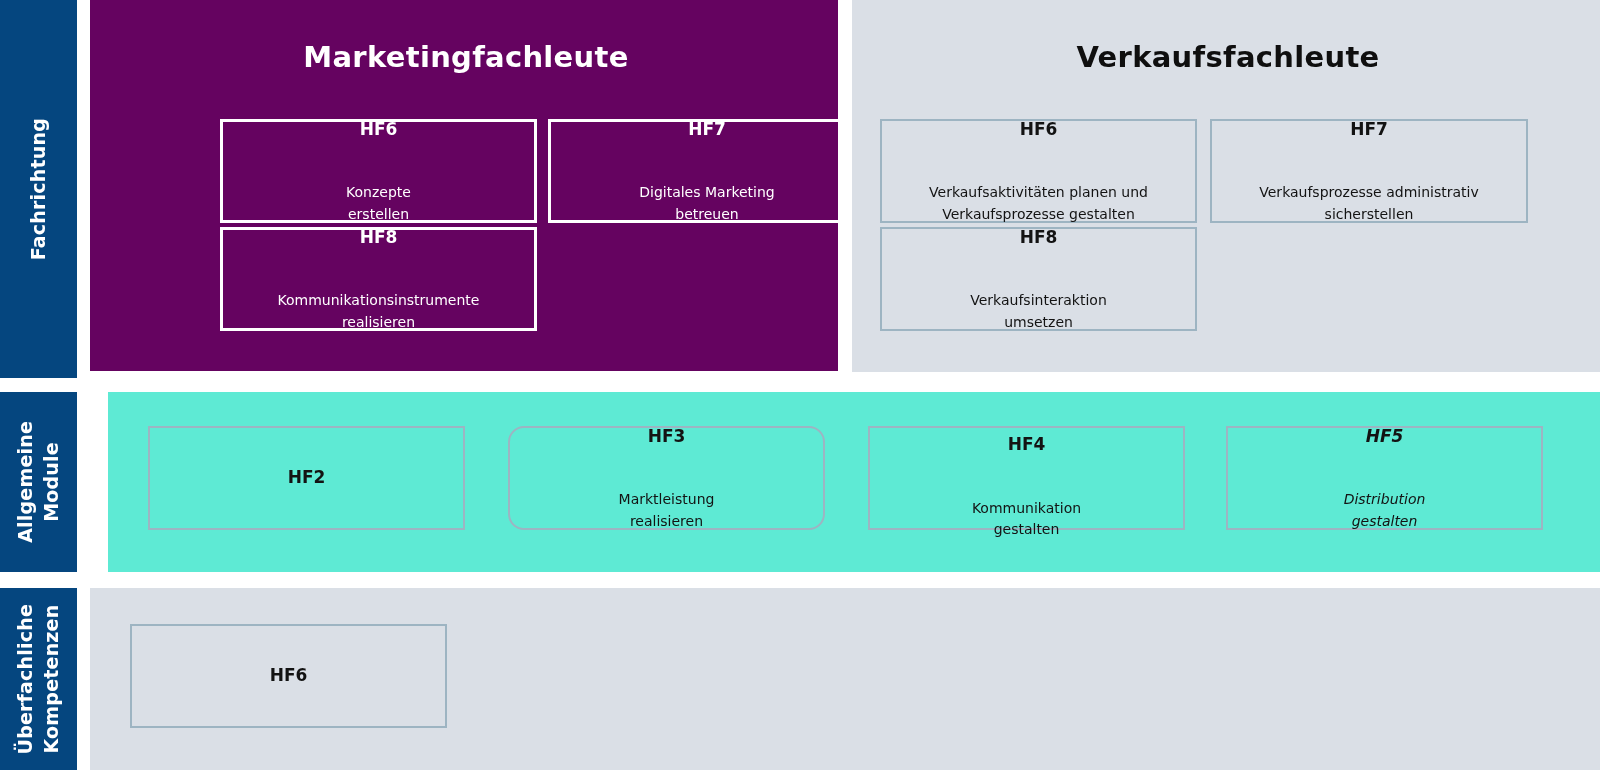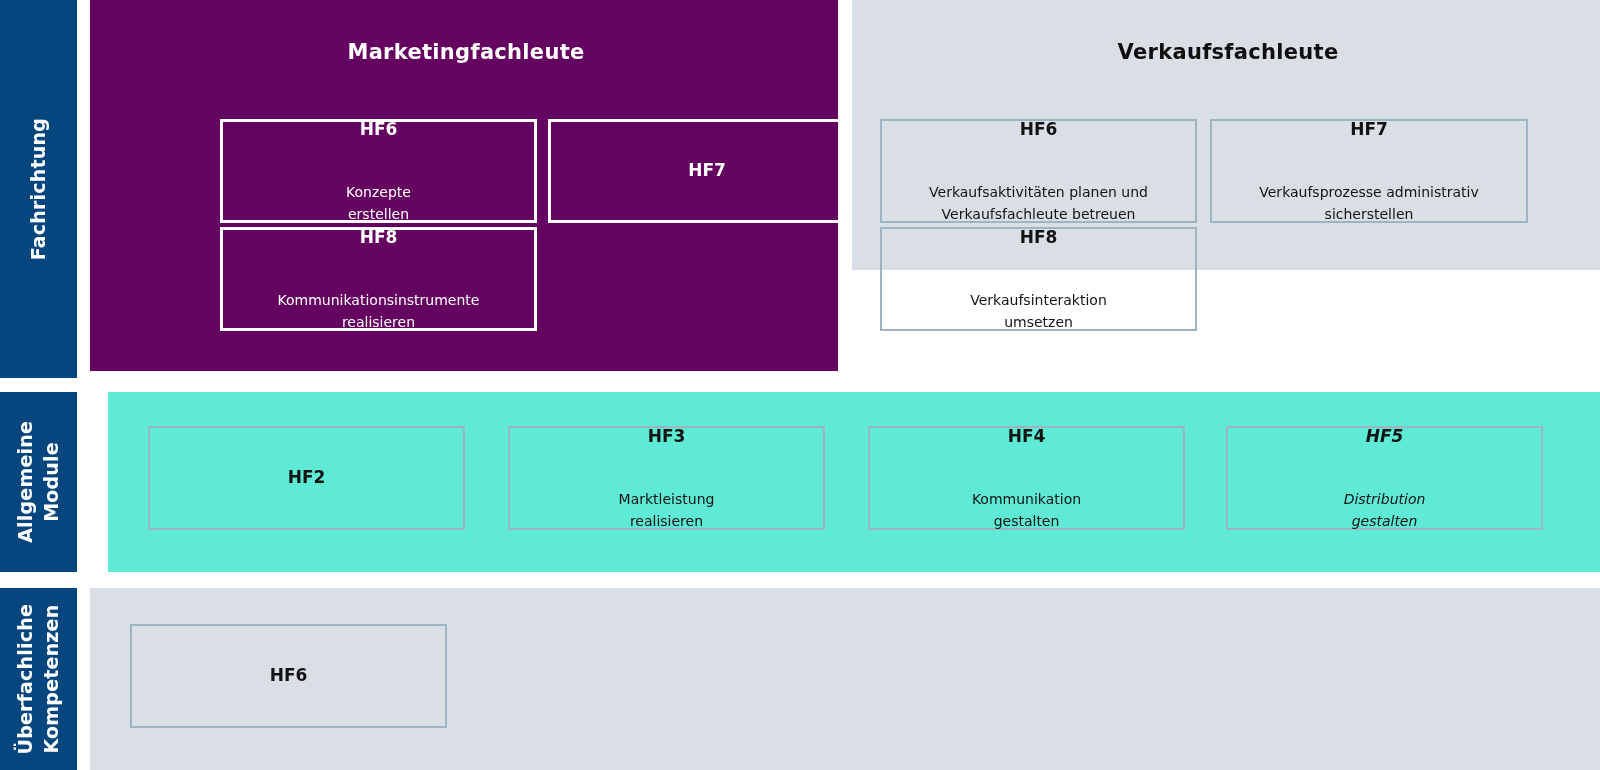--- a/index.html
+++ b/index.html
@@ -56,21 +56,21 @@
     left: 90px;
     top: 0;
     width: 748px;
     height: 371px;
     background: #650360;
   }
   .panel-grey-top {
     left: 852px;
     top: 0;
     width: 748px;
-    height: 270px;
+    height: 372px;
     background: #dadfe6;
   }
   .panel-grey-mid {
     left: 108px;
     top: 392px;
     width: 1510px;
     height: 180px;
     background: #5eead4;
   }
   .panel-grey-bot {
@@ -80,21 +80,21 @@
     height: 182px;
     background: #dadfe6;
   }
 
   .panel-title {
     position: absolute;
     top: 40px;
     left: 4px;
     right: 0;
     text-align: center;
-    font-size: 21px;
+    font-size: 29px;
     font-weight: 700;
     letter-spacing: 0.3px;
   }
   .title-on-purple { color: #ffffff; }
   .title-on-grey   { color: #0f0f0f; }
 
   
   .hf-box {
     position: absolute;
     box-sizing: border-box;
@@ -133,22 +133,22 @@
   .b-mf-hf7 { left: 458px; top: 119px; width: 318px; height: 104px; }
   .b-mf-hf8 { left: 130px; top: 227px; width: 317px; height: 104px; }
 
   
   .b-vf-hf6 { left: 28px;  top: 119px; width: 317px; height: 104px; }
   .b-vf-hf7 { left: 358px; top: 119px; width: 318px; height: 104px; }
   .b-vf-hf8 { left: 28px;  top: 227px; width: 317px; height: 104px; }
 
   
   .b-am-1 { left: 40px;   top: 34px; width: 317px; height: 104px; }
-  .b-am-2 { left: 400px;  top: 34px; width: 317px; height: 104px; }
-  .b-am-3 { left: 760px;  top: 34px; width: 317px; height: 104px; }
+  .b-am-2 { left: 400px;  top: 34px; width: 317px; height: 104px; border-radius: 16px; }
+  .b-am-3 { left: 760px;  top: 34px; width: 317px; height: 104px; justify-content: space-between; }
   .b-am-4 { left: 1118px; top: 34px; width: 317px; height: 104px; font-style: italic; }
 
   
   .b-uk-1 { left: 40px; top: 36px; width: 317px; height: 104px; }
 </style>
 </head>
 <body>
 
 <div class="canvas">
 
@@ -168,36 +168,38 @@
     <div class="panel-title title-on-purple">Marketingfachleute</div>
 
     <div class="hf-box hf-light b-mf-hf6">
       <span class="hf-code">HF6</span>
       <span class="hf-desc">Konzepte
 erstellen</span>
     </div>
 
     <div class="hf-box hf-light b-mf-hf7">
       <span class="hf-code">HF7</span>
+      <span class="hf-desc">Digitales Marketing
+betreuen</span>
     </div>
 
     <div class="hf-box hf-light b-mf-hf8">
       <span class="hf-code">HF8</span>
       <span class="hf-desc">Kommunikationsinstrumente
 realisieren</span>
     </div>
   </div>
 
   <div class="panel panel-grey-top">
     <div class="panel-title title-on-grey">Verkaufsfachleute</div>
 
     <div class="hf-box hf-dark b-vf-hf6">
       <span class="hf-code">HF6</span>
       <span class="hf-desc">Verkaufsaktivitäten planen und
-Verkaufsfachleute betreuen</span>
+Verkaufsprozesse gestalten</span>
     </div>
 
     <div class="hf-box hf-dark b-vf-hf7">
       <span class="hf-code">HF7</span>
       <span class="hf-desc">Verkaufsprozesse administrativ
 sicherstellen</span>
     </div>
 
     <div class="hf-box hf-dark b-vf-hf8">
       <span class="hf-code">HF8</span>

